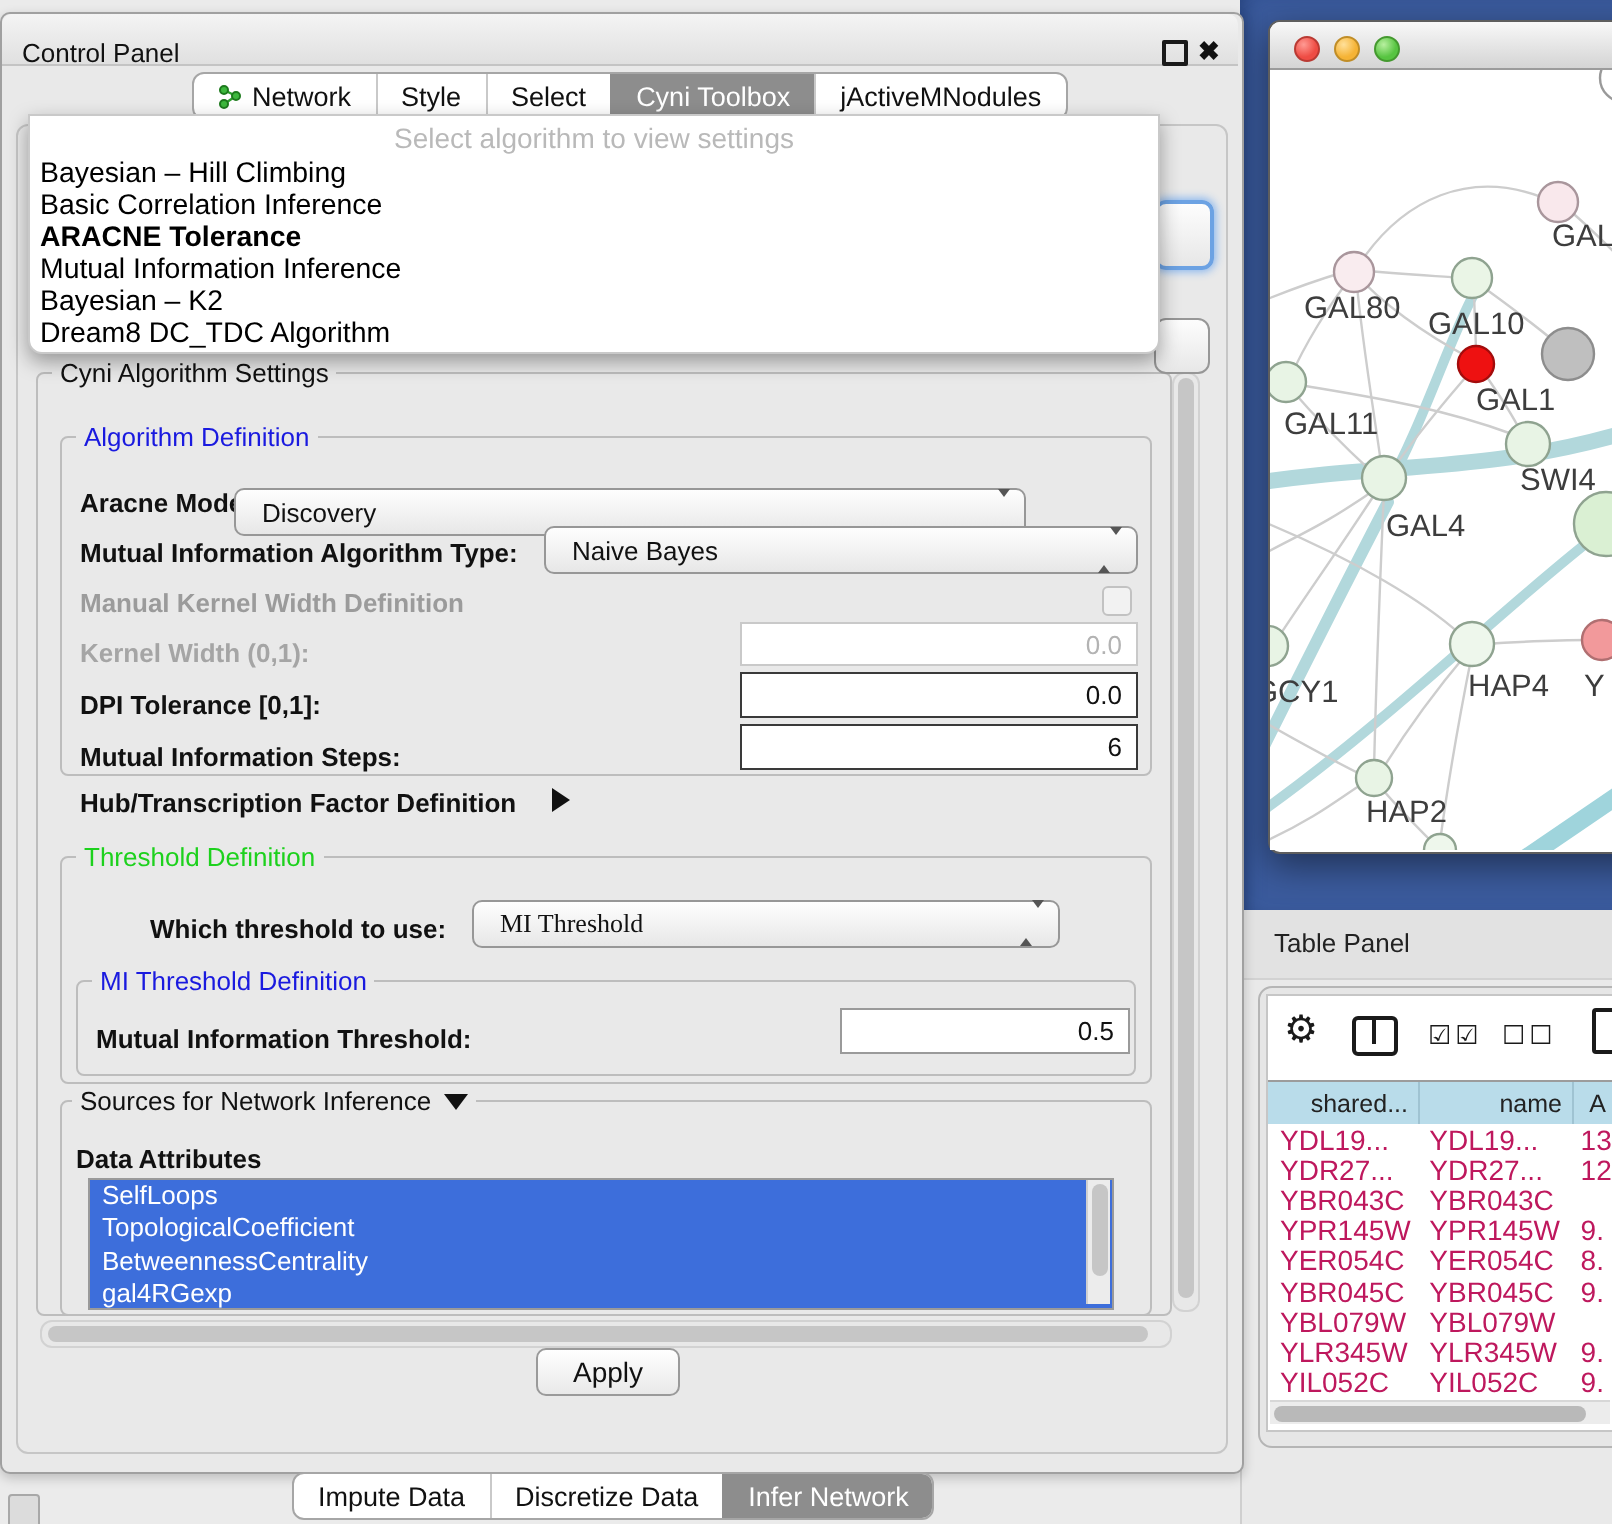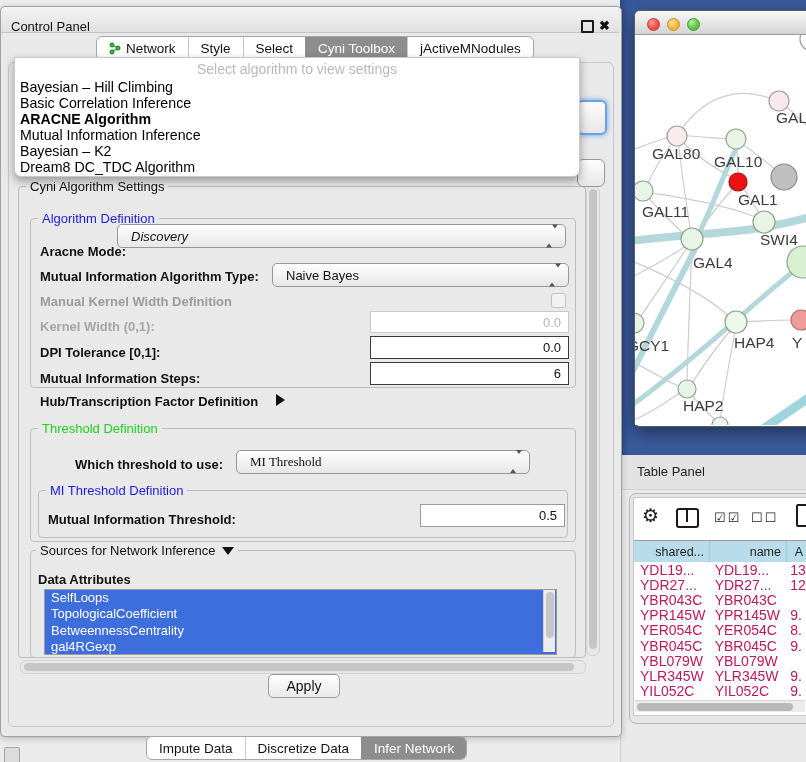--- a/index.html
+++ b/index.html
@@ -287,35 +287,35 @@
   <div class="cp-inner"></div>
 
   <div class="sliver focus" style="left:577px;top:100px;width:26px;height:31px;z-index:4;"></div>
   <div class="sliver" style="left:577px;top:159px;width:26px;height:26px;z-index:4;"></div>
 
   <div class="popup">
     <div class="popup-hint">Select algorithm to view settings</div>
     <div class="popup-list" id="popup-list">
         <div class="popup-item">Bayesian – Hill Climbing</div>
         <div class="popup-item">Basic Correlation Inference</div>
-        <div class="popup-item bold">ARACNE Algorithm</div>
+        <div class="popup-item bold">ARACNE Tolerance</div>
         <div class="popup-item">Mutual Information Inference</div>
         <div class="popup-item">Bayesian – K2</div>
         <div class="popup-item">Dream8 DC_TDC Algorithm</div>
       </div>
   </div>
 
   <div class="groupbox" style="left:18px;top:186px;width:566px;height:470px;"></div>
   <div class="gtitle" style="left:26px;top:179px;">Cyni Algorithm Settings</div>
 
   <div class="groupbox" style="left:30px;top:218px;width:544px;height:168px;"></div>
   <div class="gtitle" style="left:38px;top:211px;color:#1a1adf;">Algorithm Definition</div>
 
   <div class="lbl" style="left:40px;top:244px;">Aracne Mode:</div>
-  <div class="combo" style="left:117px;top:224px;width:449px;height:24px;font-style:italic;">
+  <div class="combo" style="left:117px;top:244px;width:396px;height:24px;">
     <span>Discovery</span>
     <span class="arrows"><span class="arr-up"></span><span class="arr-dn"></span></span>
   </div>
 
   <div class="lbl" style="left:40px;top:269px;">Mutual Information Algorithm Type:</div>
   <div class="combo" style="left:272px;top:263px;width:297px;height:24px;">
     <span>Naive Bayes</span>
     <span class="arrows"><span class="arr-up"></span><span class="arr-dn"></span></span>
   </div>
 

